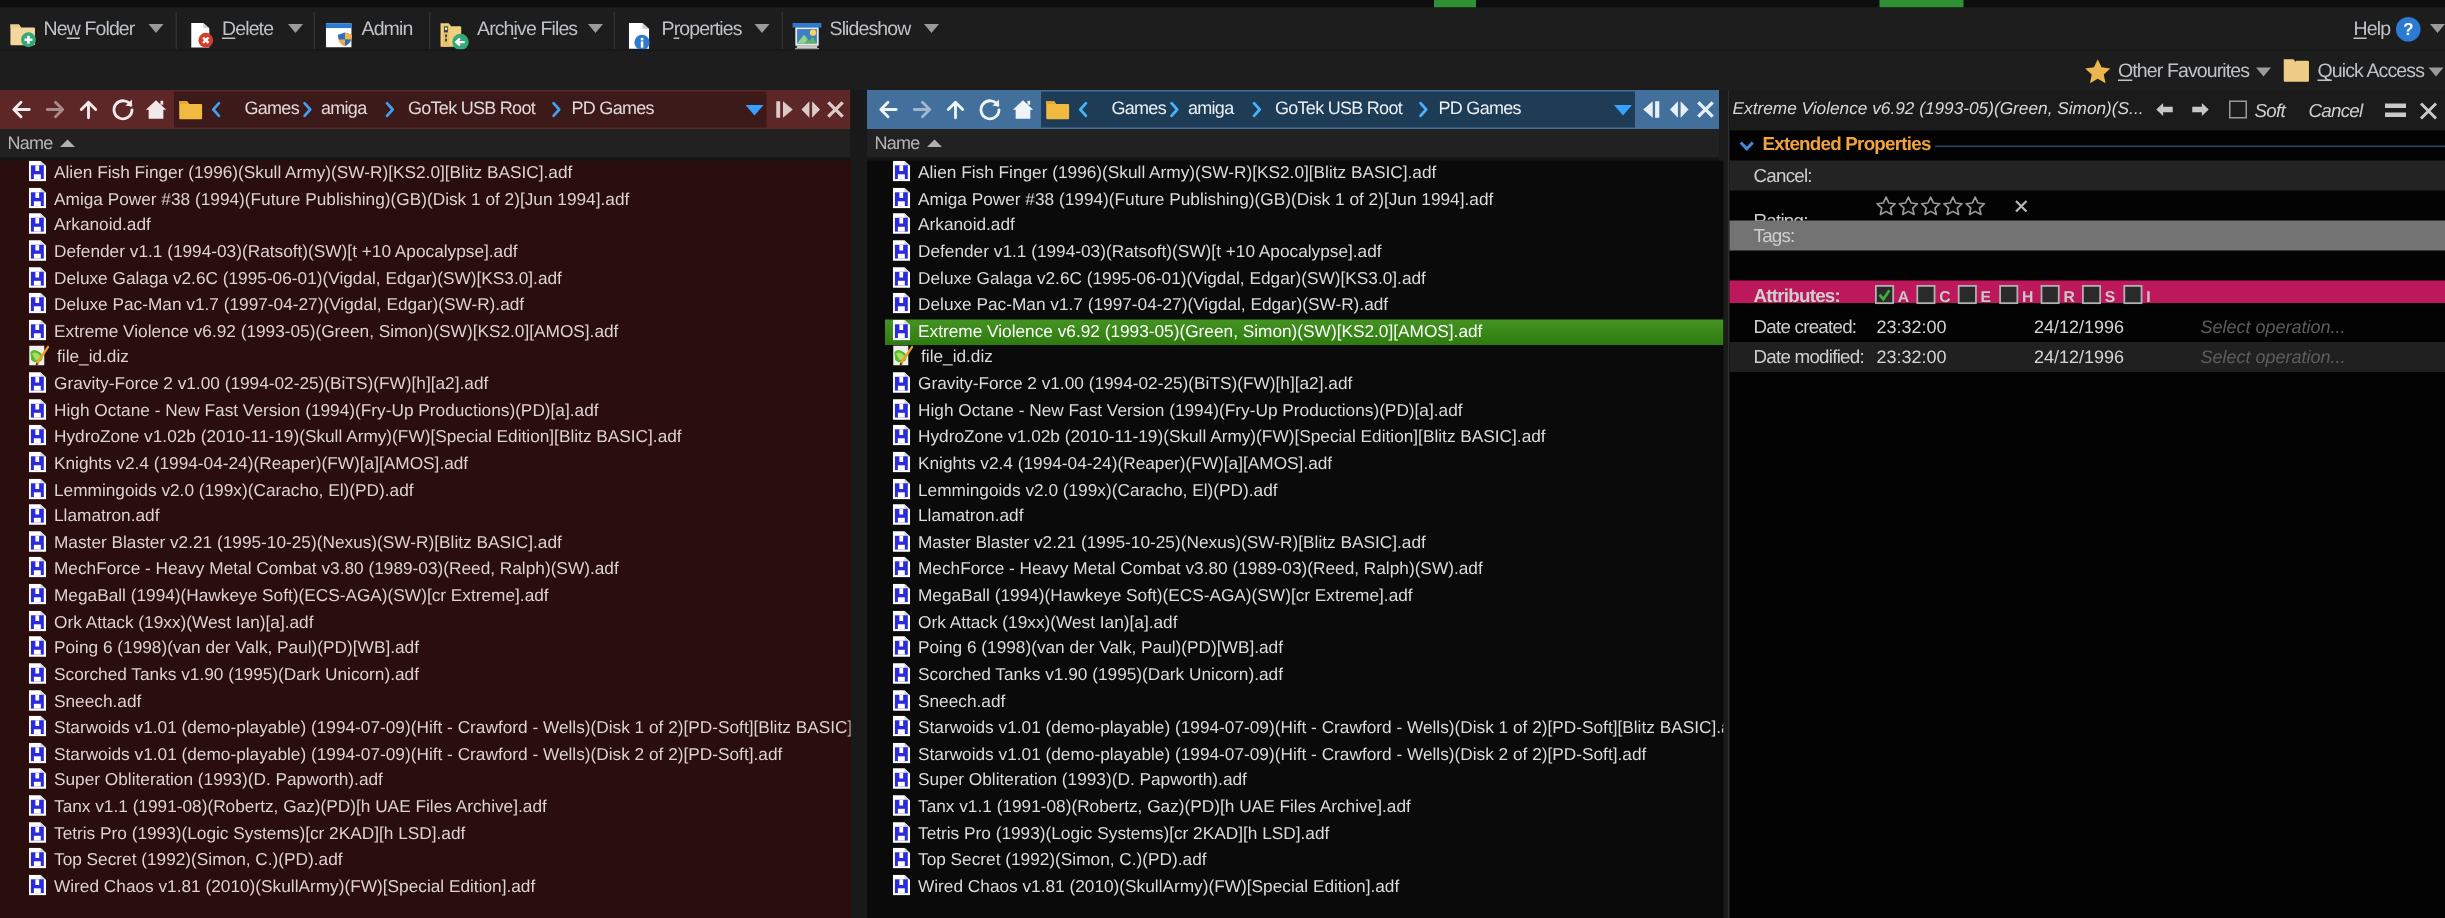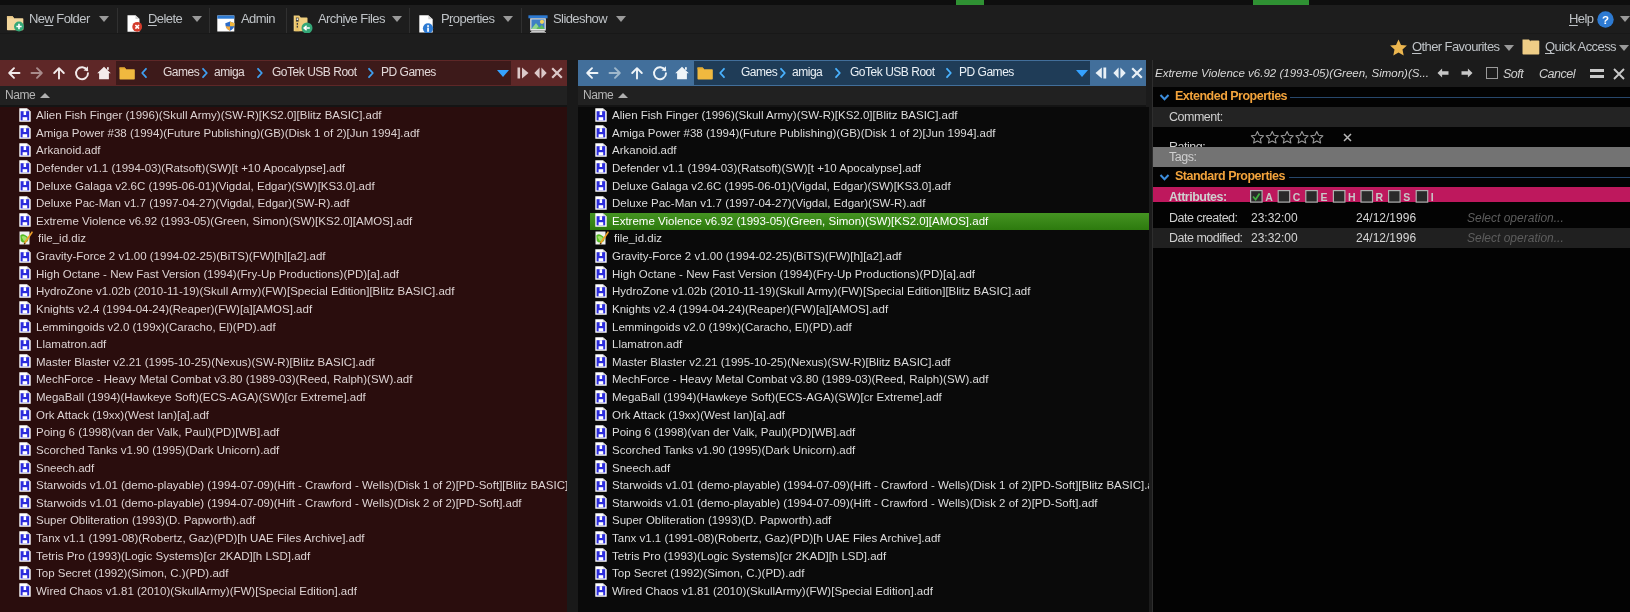--- a/index.html
+++ b/index.html
@@ -472,47 +472,40 @@
       </svg>
 </div>
 <div class="prow" style="top:27px;height:20px;">
   <svg class="abs" style="left:6px;top:6px;" width="11" height="9" viewBox="0 0 11 9">
         <path d="M1.5,2 l4,4.2 4,-4.2" stroke="#3d8edd" stroke-width="2" fill="none"></path>
       </svg>
   <span class="sechead" style="top:2px;">Extended Properties</span>
   <span class="secline" style="left:137px;top:10px;width:341px;"></span>
 </div>
 <div class="prow" style="top:47px;height:20px;background:#232323;">
-      <span class="plabel" style="top:3px;">Comment:</span>
+      <span class="plabel" style="top:3px;">Cancel:</span>
     </div>
 <div class="prow" style="top:67px;height:20px;">
   <span class="plabel" style="top:13px;">Rating:</span>
   <svg class="abs" style="left:97px;top:3px;" width="76" height="15" viewBox="0 0 76 15">
     <g fill="none" stroke="#9a9a9a" stroke-width="1.1" stroke-linejoin="round">
     <path d="M7.4,1.4 l1.8,3.9 4.3,0.5 -3.2,3 0.9,4.2 -3.8,-2.1 -3.8,2.1 0.9,-4.2 -3.2,-3 4.3,-0.5 z"></path>
     <path transform="translate(14.85,0)" d="M7.4,1.4 l1.8,3.9 4.3,0.5 -3.2,3 0.9,4.2 -3.8,-2.1 -3.8,2.1 0.9,-4.2 -3.2,-3 4.3,-0.5 z"></path>
     <path transform="translate(29.7,0)" d="M7.4,1.4 l1.8,3.9 4.3,0.5 -3.2,3 0.9,4.2 -3.8,-2.1 -3.8,2.1 0.9,-4.2 -3.2,-3 4.3,-0.5 z"></path>
     <path transform="translate(44.55,0)" d="M7.4,1.4 l1.8,3.9 4.3,0.5 -3.2,3 0.9,4.2 -3.8,-2.1 -3.8,2.1 0.9,-4.2 -3.2,-3 4.3,-0.5 z"></path>
     <path transform="translate(59.4,0)" d="M7.4,1.4 l1.8,3.9 4.3,0.5 -3.2,3 0.9,4.2 -3.8,-2.1 -3.8,2.1 0.9,-4.2 -3.2,-3 4.3,-0.5 z"></path>
     </g>
   </svg>
   <svg class="abs" style="left:190px;top:6px;" width="9" height="9" viewBox="0 0 9 9">
         <path d="M1,1 l7,7 M8,1 l-7,7" stroke="#b8b8b8" stroke-width="1.5"></path>
       </svg>
 </div>
 <div class="prow" style="top:87px;height:20px;background:#737373;">
       <span class="plabel" style="top:3px;">Tags:</span>
     </div>
-<div class="prow" style="top:107px;height:20px;">
-  <svg class="abs" style="left:6px;top:6px;" width="11" height="9" viewBox="0 0 11 9">
-        <path d="M1.5,2 l4,4.2 4,-4.2" stroke="#3d8edd" stroke-width="2" fill="none"></path>
-      </svg>
-  <span class="sechead" style="top:2px;">Standard Properties</span>
-  <span class="secline" style="left:136px;top:10px;width:342px;"></span>
-</div>
 <div class="prow" style="top:127px;height:15px;background:#be185d;font-weight:bold;">
   <span class="plabel" style="top:3px;">Attributes:</span>
   <svg class="abs" style="left:97px;top:3px;" width="290" height="14" viewBox="0 0 290 14">
     <g fill="#2a2a2a" stroke="#b0b0b0" stroke-width="1.2">
       <rect x="0.6" y="0.6" width="11.5" height="11.5"></rect>
       <rect x="28.2" y="0.6" width="11.5" height="11.5"></rect>
       <rect x="55.8" y="0.6" width="11.5" height="11.5"></rect>
       <rect x="83.4" y="0.6" width="11.5" height="11.5"></rect>
       <rect x="111" y="0.6" width="11.5" height="11.5"></rect>
       <rect x="138.6" y="0.6" width="11.5" height="11.5"></rect>

